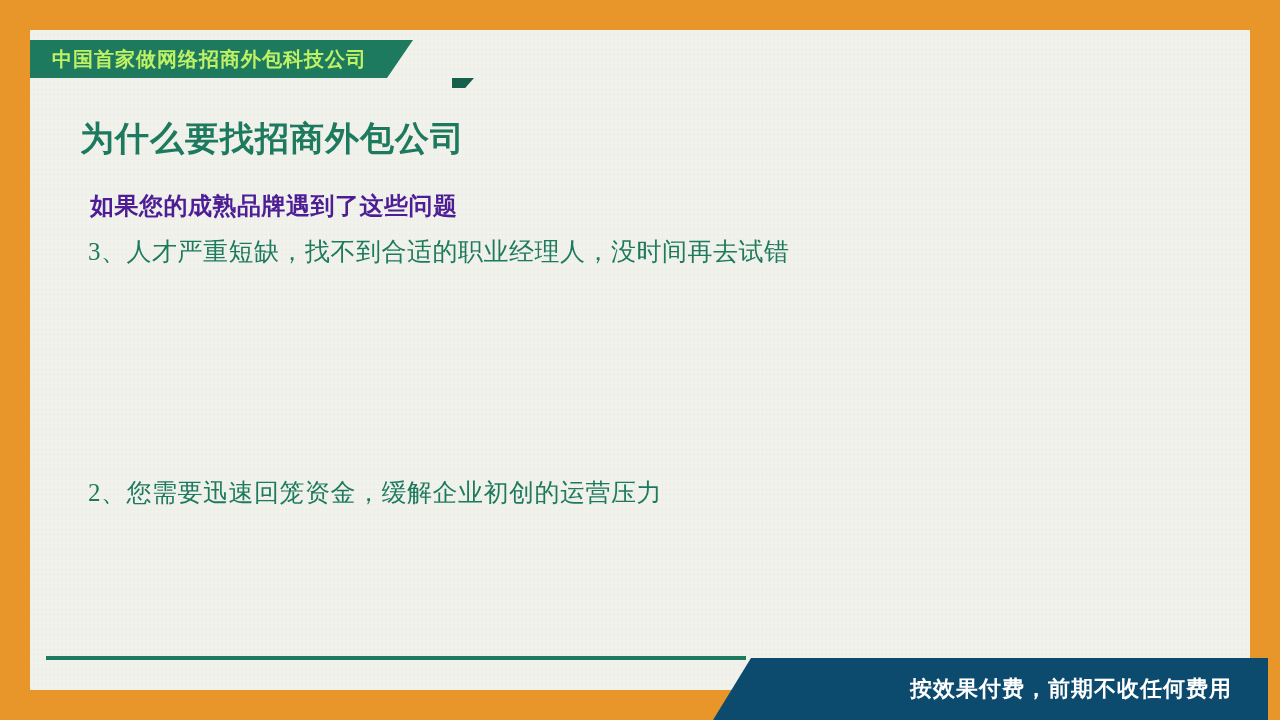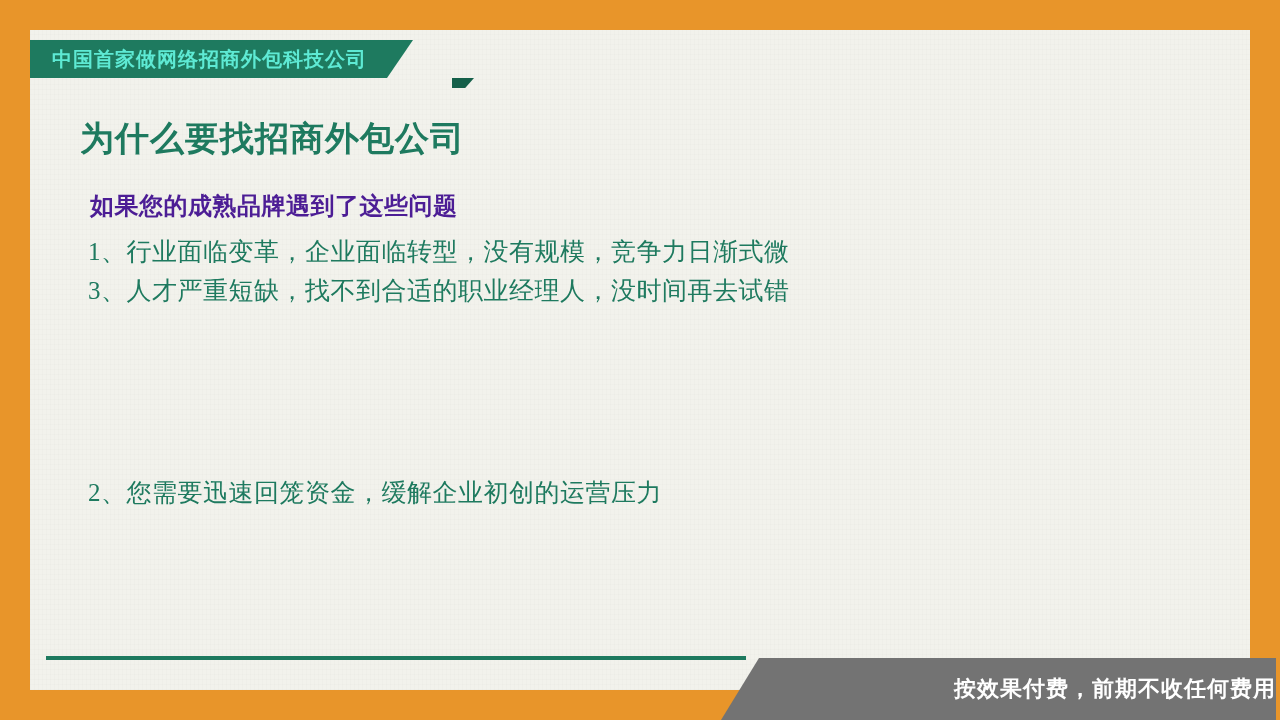--- a/index.html
+++ b/index.html
@@ -42,21 +42,21 @@
     top: 40px;
     height: 38px;
     background: #1E7A5F;
     display: flex;
     align-items: center;
     padding: 0 46px 0 22px;
     box-sizing: border-box;
     clip-path: polygon(0 0, 100% 0, calc(100% - 26px) 100%, 0 100%);
   }
   .top-ribbon-text {
-    color: #5eead4;
+    color: #bef264;
     font-size: 20px;
     font-weight: bold;
     letter-spacing: 1px;
     white-space: nowrap;
   }
   
   .ribbon-fold {
     position: absolute;
     left: 452px;
     top: 78px;
@@ -105,30 +105,31 @@
   
   .bottom-bar {
     position: absolute;
     left: 0;
     bottom: 0;
     width: 1280px;
     height: 62px;
   }
   .bottom-green {
     position: absolute;
-    right: 4px;
+    right: 12px;
     bottom: 0;
     width: 555px;
     height: 62px;
-    background: #737373;
+    background: #0c4a6e;
     clip-path: polygon(38px 0, 100% 0, 100% 100%, 0 100%);
     display: flex;
     align-items: center;
     justify-content: flex-end;
     box-sizing: border-box;
+    padding-right: 36px;
   }
   .bottom-text {
     color: #FFFFFF;
     font-size: 22px;
     font-weight: bold;
     letter-spacing: 1px;
     white-space: nowrap;
   }
   .bottom-line {
     position: absolute;
@@ -149,21 +150,20 @@
   <div class="top-ribbon">
     <span class="top-ribbon-text">中国首家做网络招商外包科技公司</span>
   </div>
   <div class="ribbon-fold"></div>
 
   <div class="main-title">为什么要找招商外包公司</div>
 
   <div class="section-heading one">如果您的成熟品牌遇到了这些问题</div>
 
   <div class="list-block one">
-    <div class="list-item">1、行业面临变革，企业面临转型，没有规模，竞争力日渐式微</div>
     <div class="list-item">3、人才严重短缺，找不到合适的职业经理人，没时间再去试错</div>
   </div>
 
 
   <div class="list-block two">
     <div class="list-item">2、您需要迅速回笼资金，缓解企业初创的运营压力</div>
   </div>
 
   <div class="bottom-bar">
     <div class="bottom-line"></div>

